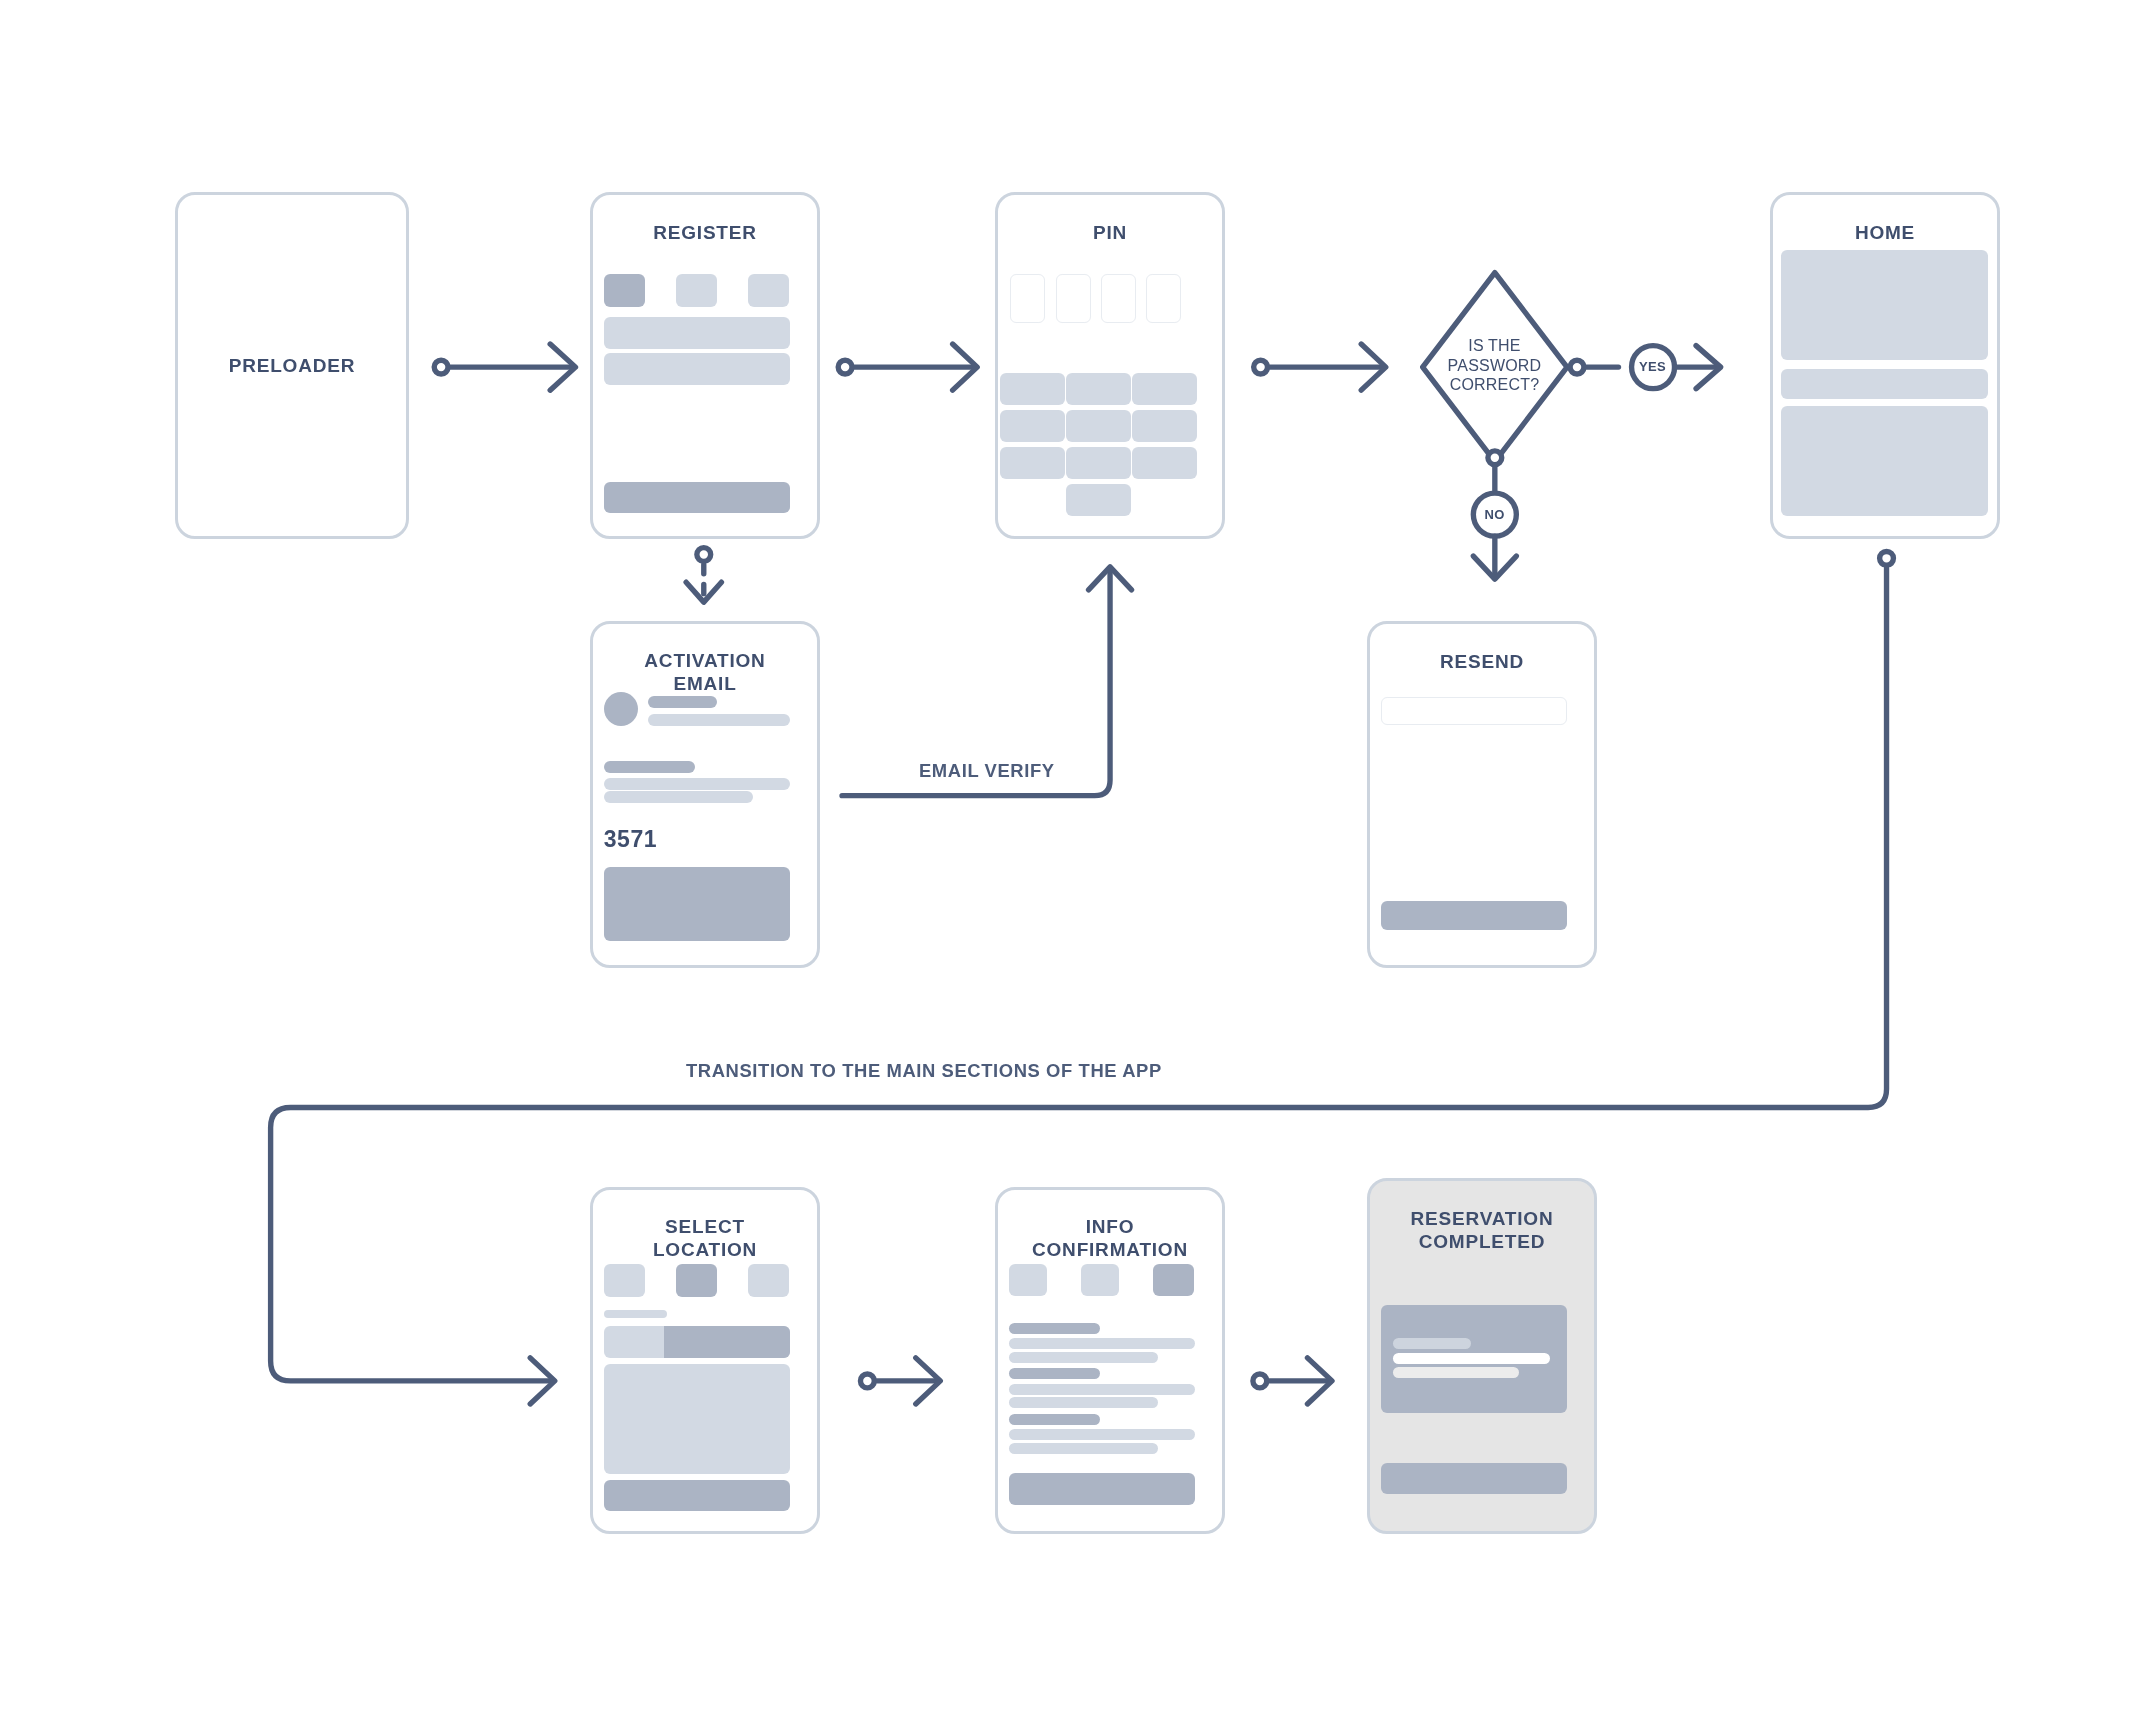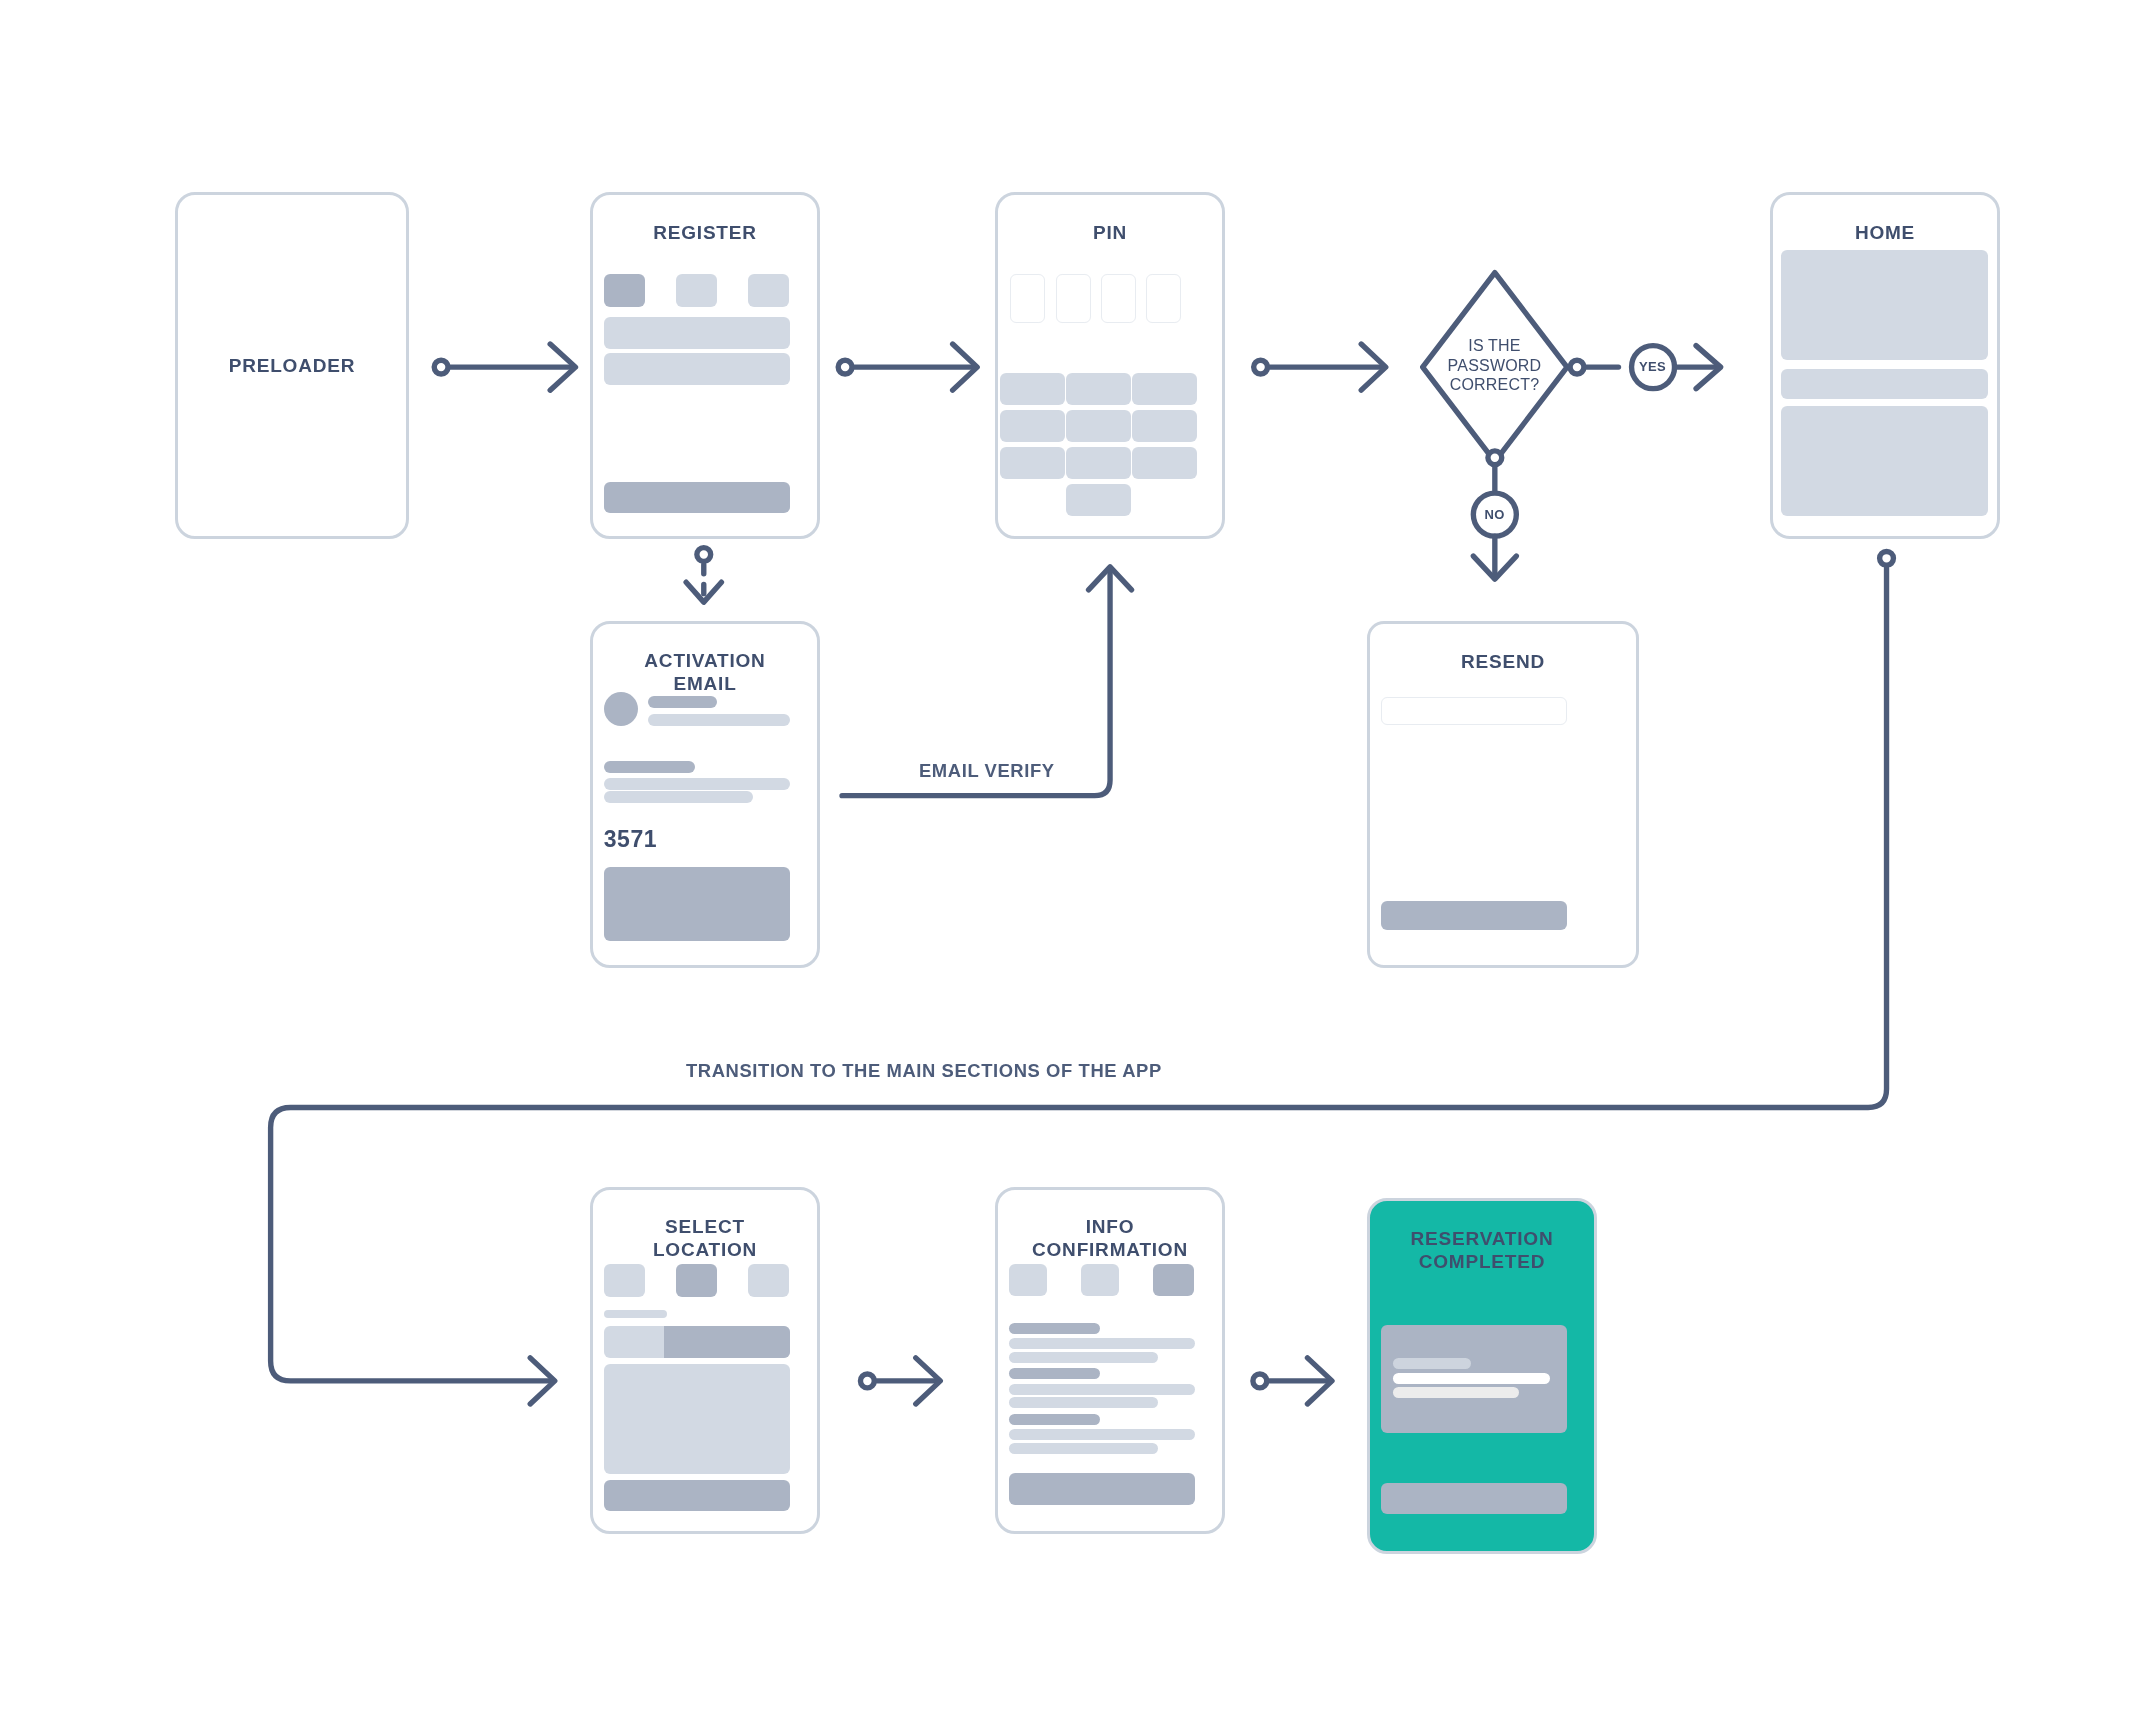--- a/index.html
+++ b/index.html
@@ -15,21 +15,21 @@
     overflow:hidden;
   }
   
   .card{
     position:absolute;
     background:#ffffff;
     border:3.8px solid #ccd4de;
     border-radius:20px;
     box-sizing:border-box;
   }
-  .card.grayed{ background:#14b8a6;margin-top:20px; }
+  .card.grayed{ background:#e5e5e5; }
   .card-title{
     position:absolute;
     left:0; right:0;
     text-align:center;
     color:#3f4e6d;
     font-weight:bold;
     font-size:19px;
     letter-spacing:0.8px;
     line-height:1.22;
   }
@@ -229,21 +229,21 @@
     <div class="blk dark circle" style="left:10.8px; top:68px; width:34px; height:34px;"></div>
     <div class="blk dark" style="left:55px; top:72px; width:69px; height:11.5px;"></div>
     <div class="blk" style="left:55px; top:90px; width:142px; height:11.5px;"></div>
     <div class="blk dark" style="left:10.8px; top:137px; width:91px; height:11.5px;"></div>
     <div class="blk" style="left:10.8px; top:154px; width:186px; height:11.5px;"></div>
     <div class="blk" style="left:10.8px; top:167px; width:149px; height:11.5px;"></div>
     <div class="code-text" style="left:10.8px; top:202px;">3571</div>
     <div class="blk dark" style="left:10.8px; top:243px; width:186px; height:74px;"></div>
   </div>
 
-  <div class="card" style="left:1367px; top:621px; width:272px; height:347px;border-radius:17px;">
+  <div class="card" style="left:1367px; top:621px; width:230px; height:347px;">
     <div class="card-title" style="top:26px;">RESEND</div>
     <div class="blk white" style="left:10.8px; top:73px; width:186px; height:28px;"></div>
     <div class="blk dark" style="left:10.8px; top:277px; width:186px; height:29px;"></div>
   </div>
 
   <div class="card" style="left:590px; top:1187px; width:230px; height:347px;">
     <div class="card-title" style="top:24.6px;">
       <div>SELECT</div>
       <div>LOCATION</div>
     </div>

